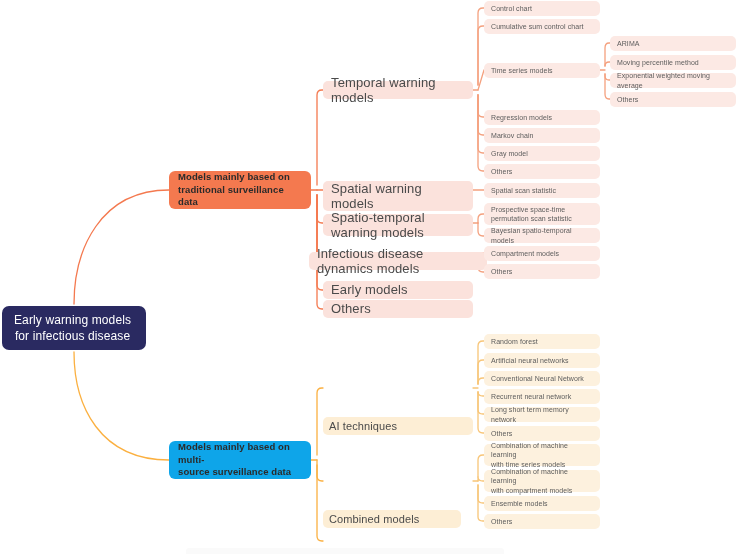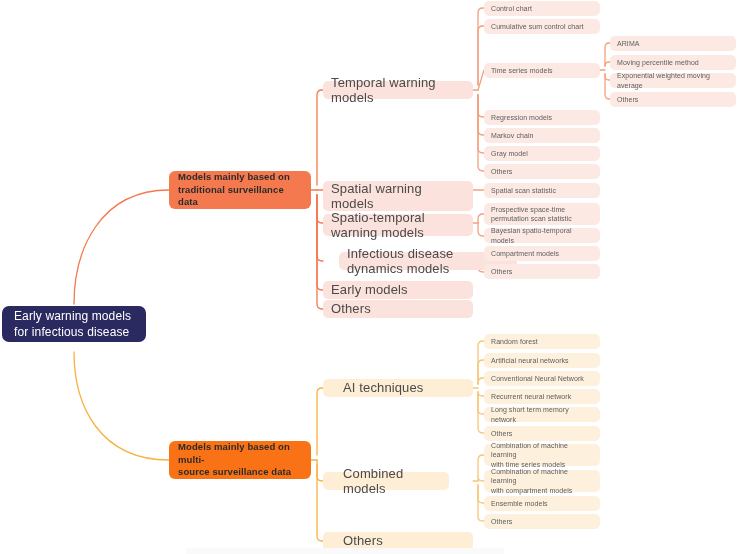--- a/index.html
+++ b/index.html
@@ -54,41 +54,42 @@
     background: #f4794f;
     color: #2b2b2b;
     font-size: 9.5px;
     font-weight: 700;
     padding: 0 9px;
     border-radius: 6px;
     line-height: 1.35;
   }
   
   .n-l1-b {
-    background: #f97316;
+    background: #0ea5e9;
     color: #2b2b2b;
     font-size: 9.5px;
     font-weight: 700;
     padding: 0 9px;
     border-radius: 6px;
     line-height: 1.35;
   }
   
   .n-l2-a {
     background: #fbe2dc;
     color: #4a4a4a;
     font-size: 13px;
     padding: 0 8px;
   }
   
   .n-l2-b {
     background: #fdeed5;
     color: #4a4a4a;
-    font-size: 13px;
-    padding: 0 20px;
+    font-size: 11px;
+    padding: 0 6px;
+    margin-top: 38px;
   }
   
   .n-l3-a {
     background: #fce9e4;
     color: #5c5c5c;
     font-size: 7px;
     padding: 0 7px;
     line-height: 1.32;
   }
   
@@ -185,54 +186,54 @@
         <path d="M 473 481 L 478 481"></path>
         <path d="M 478 477 L 478 460 Q 478 455 483 455 L 484 455"></path>
         <path d="M 478 481 L 478 477 Q 478 481 483 481 L 484 481"></path>
         <path d="M 478 485 L 478 499 Q 478 503 483 503 L 484 503"></path>
         <path d="M 478 485 L 478 517 Q 478 521 483 521 L 484 521"></path>
       </g>
 
     </g>
   </svg>
 
-  <div class="node n-root" id="root-node" style="left: 2px; top: 306px; width: 144px; height: 36px;">Early warning models
+  <div class="node n-root" id="root-node" style="left: 2px; top: 306px; width: 144px; height: 44px; text-align: center;">Early warning models
 for infectious disease</div>
 
   <div class="node n-l1-a" id="branch-0" style="left: 169px; top: 171px; width: 142px; height: 38px;">Models mainly based on
 traditional surveillance data</div>
   <div class="node n-l1-b" id="branch-1" style="left: 169px; top: 441px; width: 142px; height: 38px;">Models mainly based on multi-
 source surveillance data</div>
 
   <div id="node-host">
       <div class="node n-l2-a" style="left: 323px; top: 81px; width: 150px; height: 18px;">Temporal warning models</div>
       <div class="node n-l2-a" style="left: 323px; top: 181px; width: 150px; height: 30px;">Spatial warning models</div>
       <div class="node n-l2-a" style="left: 323px; top: 214px; width: 150px; height: 22px;">Spatio-temporal warning models</div>
-      <div class="node n-l2-a" style="left: 339px; top: 252px; width: 178px; height: 18px;">Infectious disease dynamics models</div>
+      <div class="node n-l2-a" style="left: 309px; top: 252px; width: 178px; height: 18px;">Infectious disease dynamics models</div>
       <div class="node n-l2-a" style="left: 323px; top: 281px; width: 150px; height: 18px;">Early models</div>
       <div class="node n-l2-a" style="left: 323px; top: 300px; width: 150px; height: 18px;">Others</div>
       <div class="node n-l3-a" style="left: 484px; top: 1px; width: 116px; height: 15px;">Control chart</div>
       <div class="node n-l3-a" style="left: 484px; top: 19px; width: 116px; height: 15px;">Cumulative sum control chart</div>
       <div class="node n-l3-a" style="left: 484px; top: 63px; width: 116px; height: 15px;">Time series models</div>
       <div class="node n-l3-a" style="left: 484px; top: 110px; width: 116px; height: 15px;">Regression models</div>
       <div class="node n-l3-a" style="left: 484px; top: 128px; width: 116px; height: 15px;">Markov chain</div>
       <div class="node n-l3-a" style="left: 484px; top: 146px; width: 116px; height: 15px;">Gray model</div>
       <div class="node n-l3-a" style="left: 484px; top: 164px; width: 116px; height: 15px;">Others</div>
       <div class="node n-l3-a" style="left: 484px; top: 183px; width: 116px; height: 15px;">Spatial scan statistic</div>
       <div class="node n-l3-a" style="left: 484px; top: 203px; width: 116px; height: 22px;">Prospective space-time
 permutation scan statistic</div>
       <div class="node n-l3-a" style="left: 484px; top: 228px; width: 116px; height: 15px;">Bayesian spatio-temporal models</div>
       <div class="node n-l3-a" style="left: 484px; top: 246px; width: 116px; height: 15px;">Compartment models</div>
       <div class="node n-l3-a" style="left: 484px; top: 264px; width: 116px; height: 15px;">Others</div>
       <div class="node n-l3-a" style="left: 610px; top: 36px; width: 126px; height: 15px;">ARIMA</div>
       <div class="node n-l3-a" style="left: 610px; top: 55px; width: 126px; height: 15px;">Moving percentile method</div>
       <div class="node n-l3-a" style="left: 610px; top: 73px; width: 126px; height: 15px;">Exponential weighted moving average</div>
       <div class="node n-l3-a" style="left: 610px; top: 92px; width: 126px; height: 15px;">Others</div>
       <div class="node n-l2-b" style="left: 323px; top: 379px; width: 150px; height: 18px;">AI techniques</div>
-      <div class="node n-l2-b" style="left: 323px; top: 472px; width: 126px; height: 18px;">Combined models</div>
+      <div class="node n-l2-b" style="left: 323px; top: 472px; width: 138px; height: 18px;">Combined models</div>
       <div class="node n-l2-b" style="left: 323px; top: 532px; width: 150px; height: 18px;">Others</div>
       <div class="node n-l3-b" style="left: 484px; top: 334px; width: 116px; height: 15px;">Random forest</div>
       <div class="node n-l3-b" style="left: 484px; top: 353px; width: 116px; height: 15px;">Artificial neural networks</div>
       <div class="node n-l3-b" style="left: 484px; top: 371px; width: 116px; height: 15px;">Conventional Neural Network</div>
       <div class="node n-l3-b" style="left: 484px; top: 389px; width: 116px; height: 15px;">Recurrent neural network</div>
       <div class="node n-l3-b" style="left: 484px; top: 407px; width: 116px; height: 15px;">Long short term memory network</div>
       <div class="node n-l3-b" style="left: 484px; top: 426px; width: 116px; height: 15px;">Others</div>
       <div class="node n-l3-b" style="left: 484px; top: 444px; width: 116px; height: 22px;">Combination of machine learning
 with time series models</div>
       <div class="node n-l3-b" style="left: 484px; top: 470px; width: 116px; height: 22px;">Combination of machine learning

